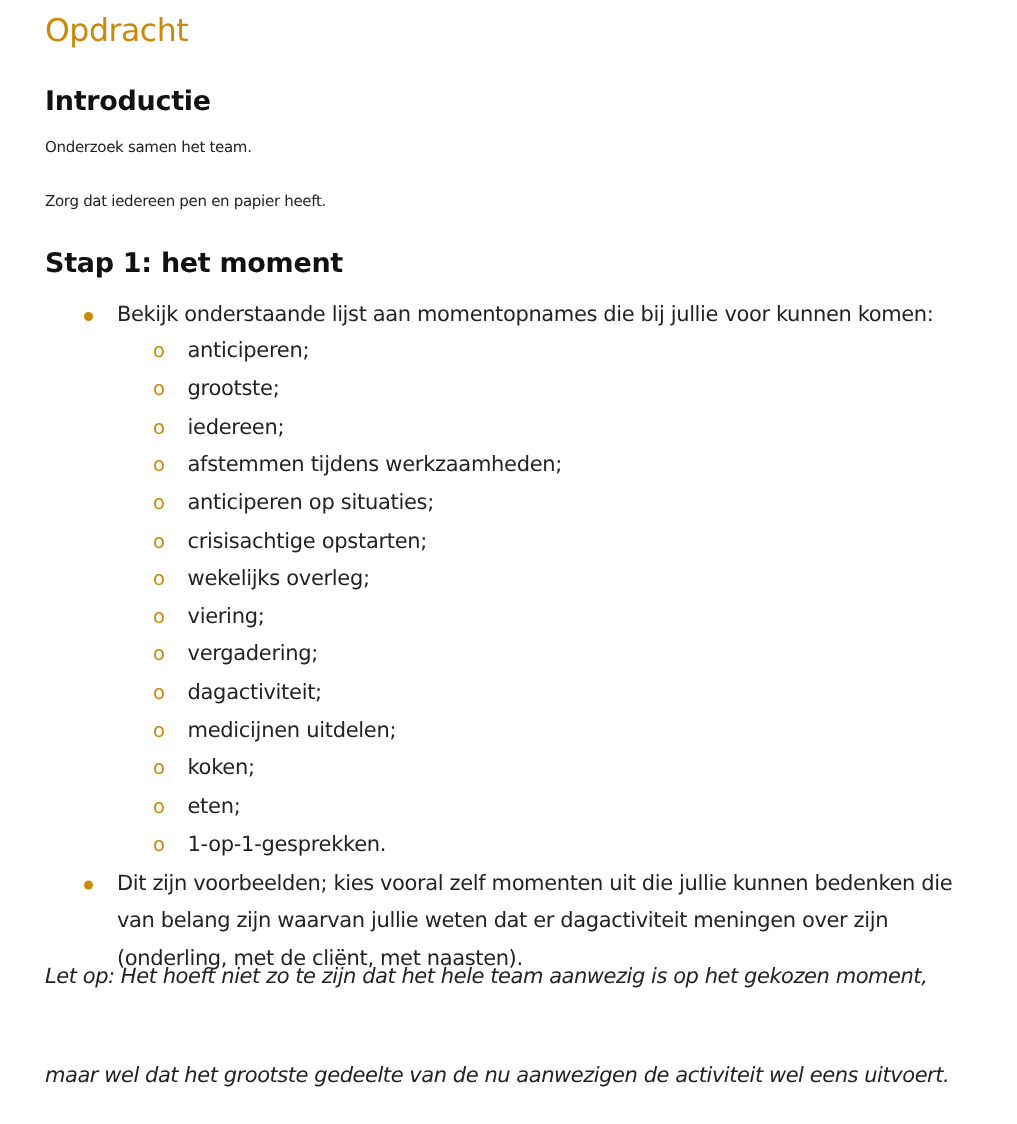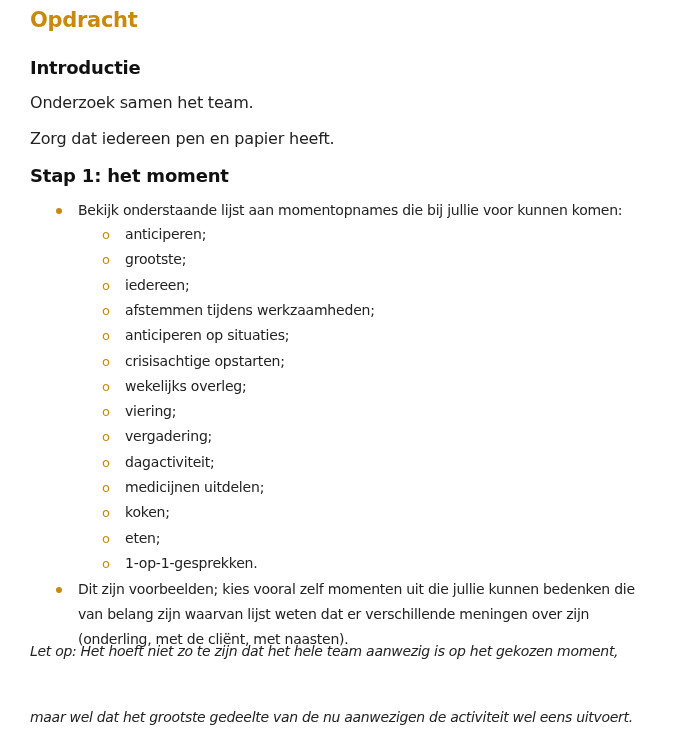--- a/index.html
+++ b/index.html
@@ -20,38 +20,38 @@
       left: 30px;
       top: 0;
       width: 640px;
     }
     h1 {
       position: absolute;
       top: 8px;
       left: 0;
       margin: 0;
       font-size: 21px;
-      font-weight: bold;
+      font-weight: normal;
       color: #c98a0b;
       letter-spacing: -0.3px;
     }
     .h2 {
       position: absolute;
       left: 0;
       margin: 0;
       font-size: 18px;
       font-weight: bold;
       color: #111;
       letter-spacing: -0.2px;
     }
     .p {
       position: absolute;
       left: 0;
       margin: 0;
-      font-size: 16px;
+      font-size: 10px;
       color: #222;
       letter-spacing: -0.2px;
     }
     .bullet-row {
       position: absolute;
       left: 0;
       font-size: 14px;
       color: #222;
       letter-spacing: -0.25px;
       line-height: 25px;
@@ -177,19 +177,19 @@
       </div>
       <div class="sub-row" style="top: 550.9px;">
         <span class="sub-marker">o</span>
         <span class="sub-text">1-op-1-gesprekken.</span>
       </div>
     </div>
 
   <div class="bullet-row" style="top:577px;">
     <span class="bullet-dot"></span>
     <span class="bullet-text" style="top:0;">Dit zijn voorbeelden; kies vooral zelf momenten uit die jullie kunnen bedenken die</span>
-    <span class="bullet-text" style="top:25px;">van belang zijn waarvan lijst weten dat er verschillende meningen over zijn</span>
+    <span class="bullet-text" style="top:25px;">van belang zijn waarvan jullie weten dat er dagactiviteit meningen over zijn</span>
     <span class="bullet-text" style="top:50px;">(onderling, met de cliënt, met naasten).</span>
   </div>
 
   <div class="note" style="top:638px;">Let op: Het hoeft niet zo te zijn dat het hele team aanwezig is op het gekozen moment,</div>
   <div class="note" style="top:704px;">maar wel dat het grootste gedeelte van de nu aanwezigen de activiteit wel eens uitvoert.</div>
 </div>
 
 </body></html>

